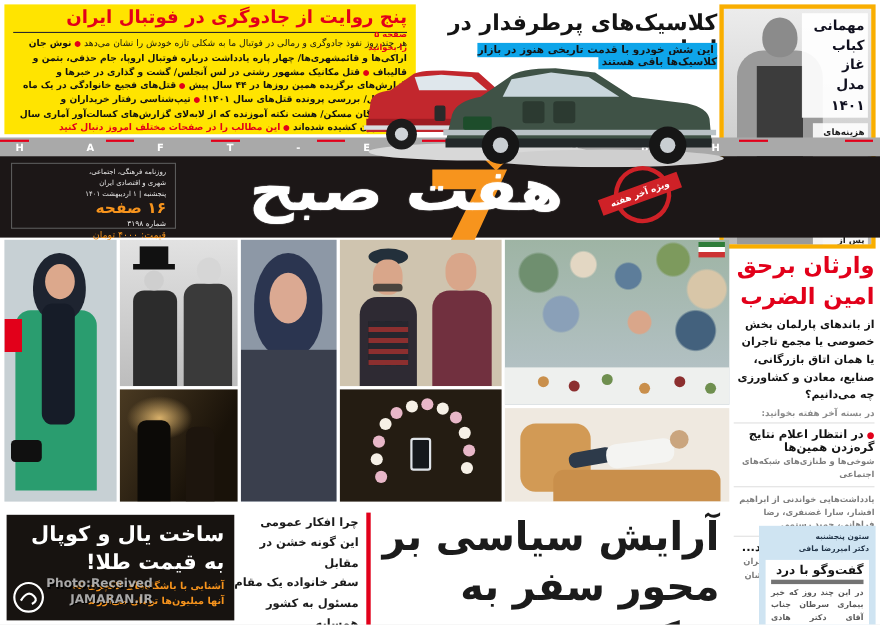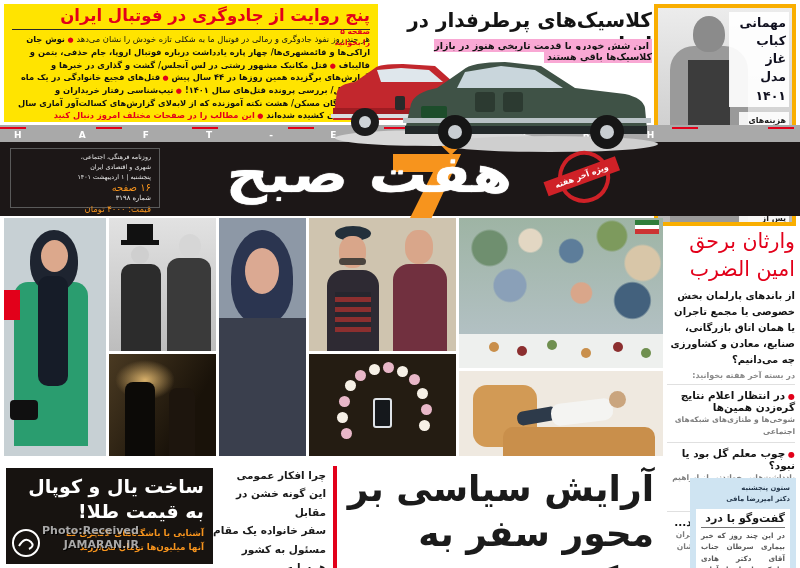--- a/index.html
+++ b/index.html
@@ -18,21 +18,21 @@
   .yellowBox .item::before{content:"● ";color:#e2001a;font-size:7px;}
   .yellowBox .foot{color:#e2001a;}
   .sideNote{position:absolute;left:322px;top:26px;width:48px;color:#e2001a;
             font-size:7.5px;font-weight:700;line-height:1.5;}
 
   
   .classicsHead{position:absolute;left:380px;top:8px;width:272px;text-align:right;direction:rtl;
                 font-size:20px;font-weight:900;color:#141414;letter-spacing:-.5px;}
   .classicsSub{position:absolute;left:400px;top:40px;width:252px;text-align:right;direction:rtl;
                font-size:9.5px;font-weight:700;color:#141414;}
-  .classicsSub span{background:#f9a8d4;padding:1px 3px;}
+  .classicsSub span{background:#0ea5e9;padding:1px 3px;}
   .carsArt{position:absolute;left:325px;top:30px;width:335px;height:122px;z-index:5;}
 
   
   .gooseBox{position:absolute;left:654px;top:4px;width:142px;height:222px;box-sizing:border-box;
             border:4px solid #f9ae00;background:linear-gradient(#ececec,#b9b9b9);overflow:hidden;}
   .gooseBox .figCoat{position:absolute;left:12px;top:38px;width:78px;height:180px;background:#9a9a9a;
                      border-radius:24px 24px 0 0;}
   .gooseBox .figSuit{position:absolute;left:30px;top:52px;width:42px;height:120px;background:#3c3c3c;}
   .gooseBox .figHead{position:absolute;left:35px;top:8px;width:32px;height:36px;background:#8b8b8b;
                      border-radius:50% 50% 45% 45%;}
@@ -48,21 +48,21 @@
          letter-spacing:27px;padding-left:14px;box-sizing:border-box;
          border-top:2px solid transparent;
          background-image:repeating-linear-gradient(90deg,#e2001a 0 26px,transparent 26px 96px);
          background-size:100% 2px;background-repeat:no-repeat;background-color:#a9a9a9;}
 
   
   .masthead{position:absolute;left:0;top:142px;width:800px;height:74px;background:#1c1717;}
   .infoBox{position:absolute;left:10px;top:6px;width:150px;height:60px;border:1px solid #5a5a5a;
            box-sizing:border-box;padding:3px 8px;direction:rtl;text-align:right;}
   .infoBox .small{color:#e8e8e8;font-size:6.3px;line-height:1.55;}
-  .infoBox .pages{color:#f7941d;font-size:10px;font-weight:400;margin-top:1px;}
+  .infoBox .pages{color:#f7941d;font-size:14px;font-weight:700;margin-top:1px;}
   .infoBox .issue{color:#e8e8e8;font-size:6.8px;margin-top:1px;}
   .infoBox .price{color:#f7941d;font-size:8.5px;font-weight:400;margin-top:2px;}
   .logoWrap{position:absolute;left:175px;top:-12px;width:390px;height:96px;}
   .logoSeven{position:absolute;left:212px;top:6px;}
   .logoTxt{position:absolute;right:0;top:14px;width:100%;text-align:center;color:#ffffff;
            font-size:52px;font-weight:900;direction:rtl;transform:scaleX(1.12) skewX(-4deg);
            letter-spacing:2px;text-shadow:0 0 1px #fff;}
   .stamp{position:absolute;left:552px;top:148px;width:58px;height:58px;transform:rotate(-20deg);z-index:6;}
   .stamp .ring{position:absolute;left:6px;top:4px;width:44px;height:44px;border:4px solid #cf2127;
                border-radius:50%;}
@@ -124,21 +124,21 @@
       box-shadow:28px 4px 0 #8c2f2f,58px -2px 0 #6f8f4f,92px 6px 0 #c98f4b,124px 0 0 #8c2f2f,152px 6px 0 #6f8f4f;}
   .phE2{left:459px;top:371px;width:204px;height:85px;background:#efe9e0;}
   .phE2 .back{left:14px;top:14px;width:64px;height:62px;background:#d29a55;border-radius:14px;}
   .phE2 .seat{left:44px;top:56px;width:152px;height:29px;background:#c98f4b;border-radius:10px 10px 0 0;}
   .phE2 .shirt{left:92px;top:30px;width:62px;height:22px;background:#f4f4f2;border-radius:9px;transform:rotate(-7deg);}
   .phE2 .head{left:150px;top:20px;width:17px;height:17px;background:#caa57e;border-radius:50%;}
   .phE2 .jeans{left:58px;top:38px;width:40px;height:14px;background:#2d3a4a;border-radius:6px;transform:rotate(-10deg);}
 
   
   .rightCol{position:absolute;left:667px;top:228px;width:128px;direction:rtl;text-align:right;}
-  .rightCol .redHead{color:#e2001a;font-size:20.5px;font-weight:400;line-height:1.35;}
+  .rightCol .redHead{color:#e2001a;font-size:20.5px;font-weight:700;line-height:1.35;}
   .rightCol .intro{margin-top:5px;font-size:10px;font-weight:800;color:#141414;line-height:1.6;}
   .rightCol .kicker{margin-top:3px;font-size:8px;color:#8a8a8a;font-weight:700;}
   .rightCol .bItem{border-top:1px solid #e0e0e0;margin-top:4px;padding-top:4px;}
   .rightCol .bTitle{font-size:10.5px;font-weight:900;color:#141414;}
   .rightCol .bTitle::before{content:"● ";color:#e2001a;font-size:8px;}
   .rightCol .bSub{font-size:7.6px;color:#7d7d7d;font-weight:700;line-height:1.55;margin-top:1px;}
 
   
   .mainHead{position:absolute;left:318px;top:466px;width:336px;direction:rtl;text-align:right;
             font-size:36px;font-weight:900;color:#1b1b1b;line-height:1.26;letter-spacing:-1px;}
@@ -150,21 +150,21 @@
   .blackBox .bbHead{color:#ffffff;font-size:19px;font-weight:900;line-height:1.3;}
   .blackBox .bbSub{color:#f7941d;font-size:8.8px;font-weight:800;line-height:1.6;margin-top:3px;}
   .blackBox .wm{position:absolute;left:36px;top:56px;color:#b9b9b9;font-size:11px;font-weight:800;
                 direction:ltr;text-align:right;line-height:1.25;opacity:.9;text-shadow:1px 1px 0 #000;}
   .blackBox .logoCircle{position:absolute;left:5px;bottom:6px;width:30px;height:30px;}
 
   .thuBox{position:absolute;left:690px;top:478px;width:106px;height:90px;background:#cfe4f2;
           box-sizing:border-box;padding:5px 6px;direction:rtl;text-align:right;}
   .thuBox .thuKicker{font-size:6.8px;font-weight:800;color:#23364a;line-height:1.6;}
   .thuBox .thuInner{background:#ffffff;margin-top:4px;padding:3px 5px;height:56px;overflow:hidden;}
-  .thuBox .thuTitle{font-size:11px;font-weight:900;color:#141414;border-bottom:1px solid #737373;padding-bottom:2px;}
+  .thuBox .thuTitle{font-size:11px;font-weight:900;color:#141414;border-bottom:4px solid #737373;padding-bottom:2px;}
   .thuBox .thuBody{font-size:7.2px;color:#5a5a5a;font-weight:600;line-height:1.6;margin-top:2px;text-align:justify;}
 </style>
 </head>
 <body>
 
 <div class="page">
 
   <div class="yellowBox rtl">
     <div class="head pre">پنج روایت از جادوگری در فوتبال ایران</div>
     <div class="bodyTxt">
@@ -315,21 +315,20 @@
   <div class="rightCol">
     <div class="redHead pre">وارثان برحق
 امین الضرب</div>
     <div class="intro">از باندهای پارلمان بخش خصوصی یا مجمع تاجران یا همان اتاق بازرگانی، صنایع، معادن و کشاورزی چه می‌دانیم؟</div>
     <div class="kicker">در بسته آخر هفته بخوانید:</div>
     <div class="bItem">
       <div class="bTitle">در انتظار اعلام نتایج گره‌زدن همین‌ها</div>
       <div class="bSub">شوخی‌ها و طنازی‌های شبکه‌های اجتماعی</div>
     </div>
     <div class="bItem">
-      <div class="bTitle">چوب معلم گل بود یا نبود؟</div>
       <div class="bSub">یادداشت‌هایی خواندنی از ابراهیم افشار، سارا غضنفری، رضا فراهانی، حمید رستمی</div>
     </div>
     <div class="bItem">
       <div class="bTitle">آنها حرفه‌ای هستند...</div>
       <div class="bSub">در مورد بخش دیگری از بازیگران زن سینمای ایران و وضعیت‌شان در سال ۱۴۰۱</div>
     </div>
   </div>
 
   <div class="mainHead pre">آرایش سیاسی بر
 محور سفر به ترکیه</div>

